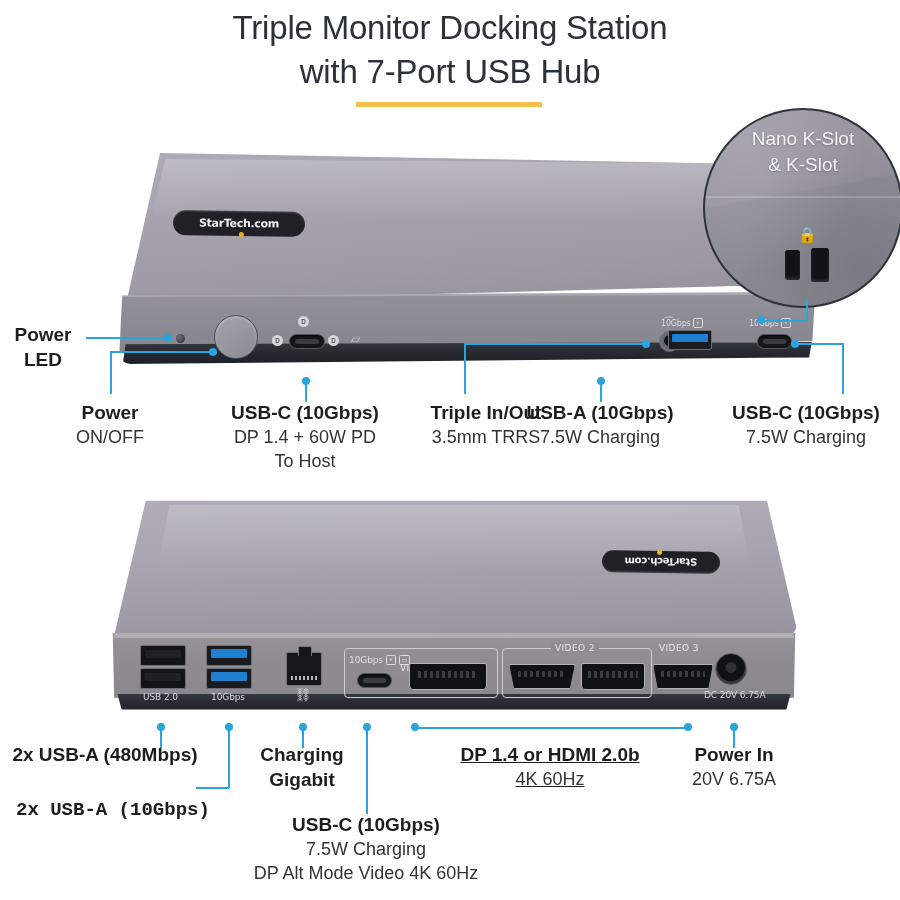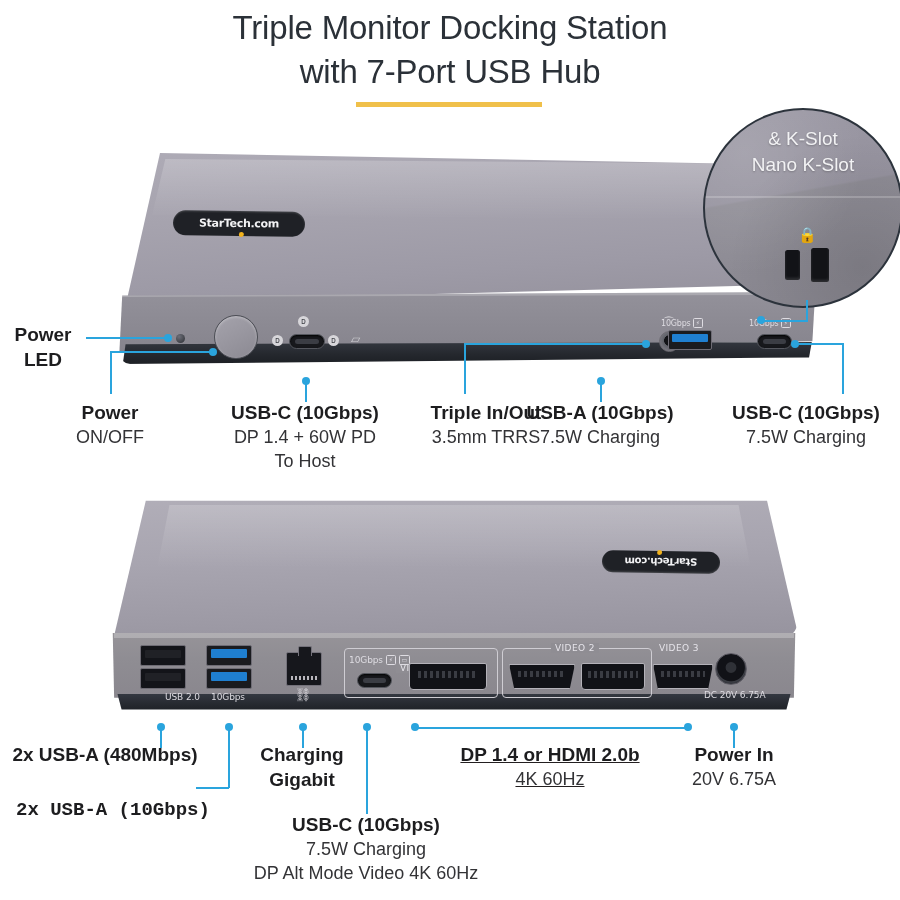--- a/index.html
+++ b/index.html
@@ -523,22 +523,22 @@
   <div class="port-cap" style="left:749px; top:319px;">
     <span>10Gbps</span>
     <span class="batt-glyph">⚡</span>
   </div>
   <div class="usbc-port usbc-right"></div>
 
   <div class="kslot-circle">
     <div class="grain"></div>
     <div class="split"></div>
     <div class="kslot-label">
+      <div>Nano K-Slot</div>
       <div>&amp; K-Slot</div>
-      <div>Nano K-Slot</div>
     </div>
     <div class="lock-icon">🔒</div>
     <div class="kslot-hole nano"></div>
     <div class="kslot-hole std"></div>
   </div>
 
   <div class="cl v" style="left:806px; top:300px; height:22px;"></div>
   <div class="cl h" style="left:760px; top:320px; width:48px;"></div>
   <div class="dot" style="left:757px; top:316px;"></div>
 
@@ -600,21 +600,21 @@
     <div class="base-bot"></div>
   </div>
 
   <div class="logo-pill logo-bottom">
     <span class="logo-text">StarTech.com</span>
     <span class="logo-dot" style="left:58px;"></span>
   </div>
 
   <div class="usba-black" style="left:140px; top:645px; width:44px; height:19px;"></div>
   <div class="usba-black" style="left:140px; top:668px; width:44px; height:19px;"></div>
-  <div class="rear-cap" style="left:143px; top:692px;margin-left:22px;">USB 2.0</div>
+  <div class="rear-cap" style="left:143px; top:692px;">USB 2.0</div>
 
   <div class="usba-blue" style="left:206px; top:645px; width:44px; height:19px;"></div>
   <div class="usba-blue" style="left:206px; top:668px; width:44px; height:19px;"></div>
   <div class="rear-cap" style="left:211px; top:692px;">10Gbps</div>
 
   <div class="eth-port"></div>
   <div class="net-icon">⛓</div>
 
   <div class="group-box" style="left:344px; top:648px; width:152px; height:48px;"></div>
   <div class="group-cap" style="left:396px; top:643px;margin-top:20px;">VIDEO 1</div>

